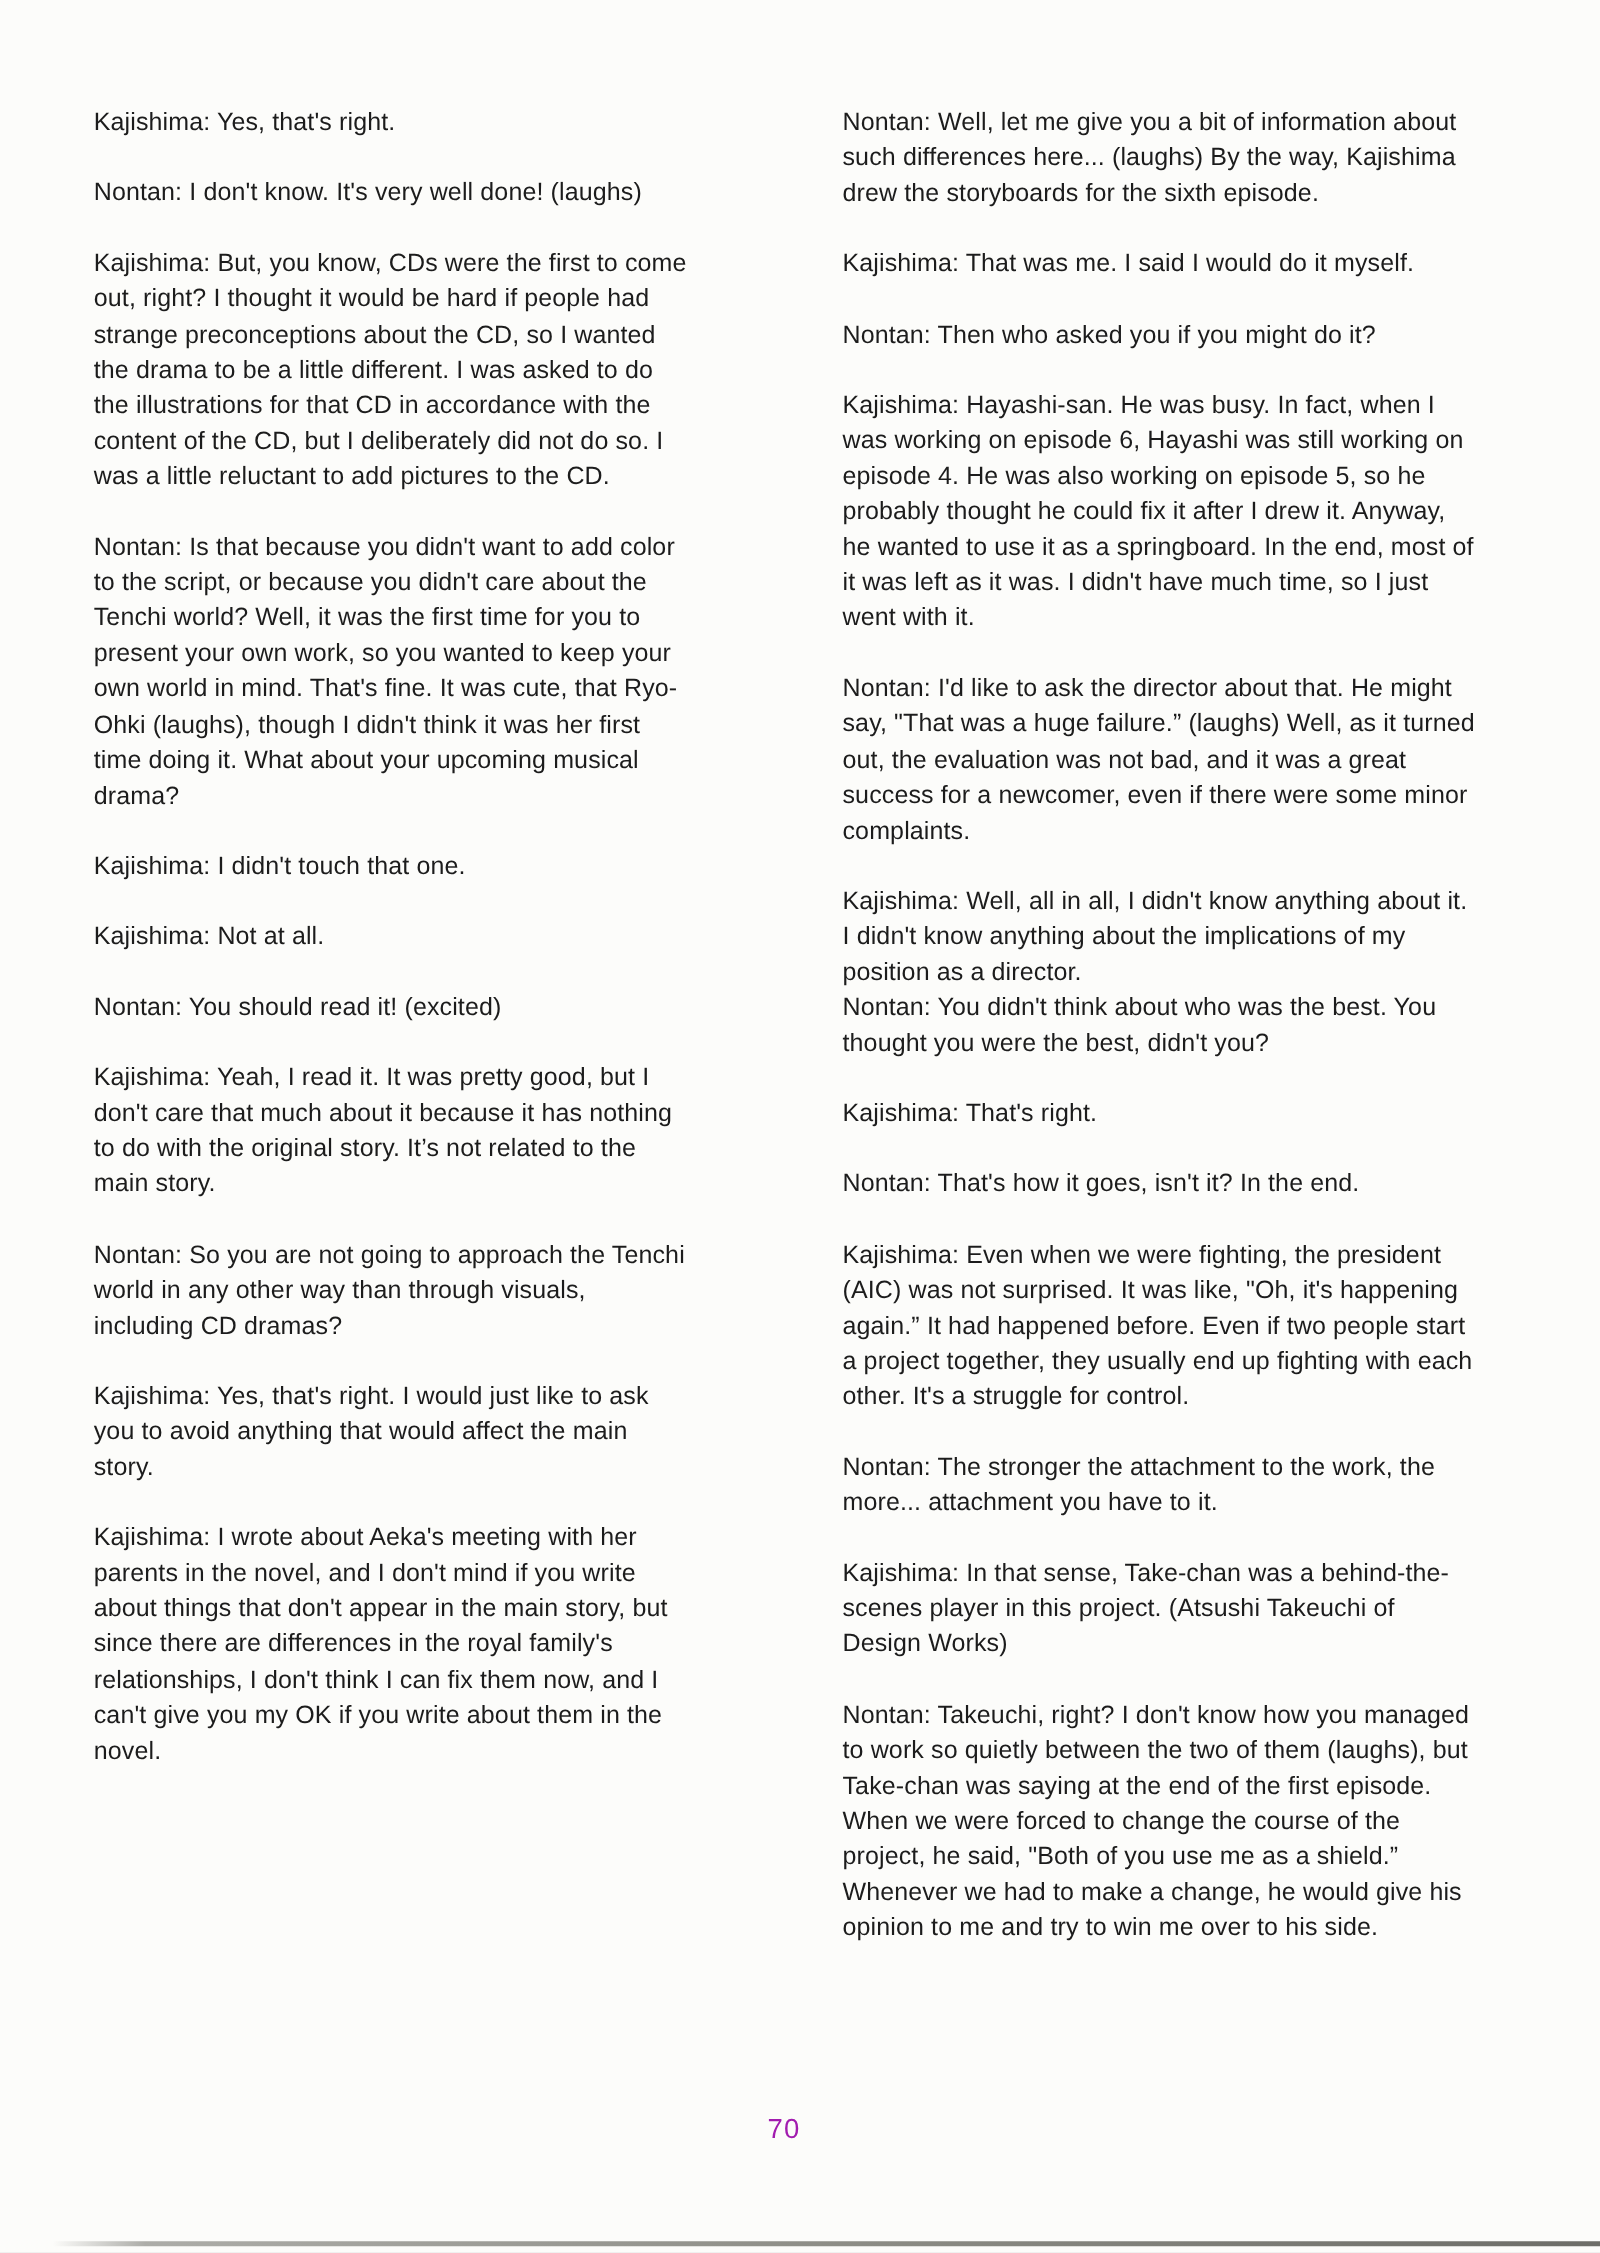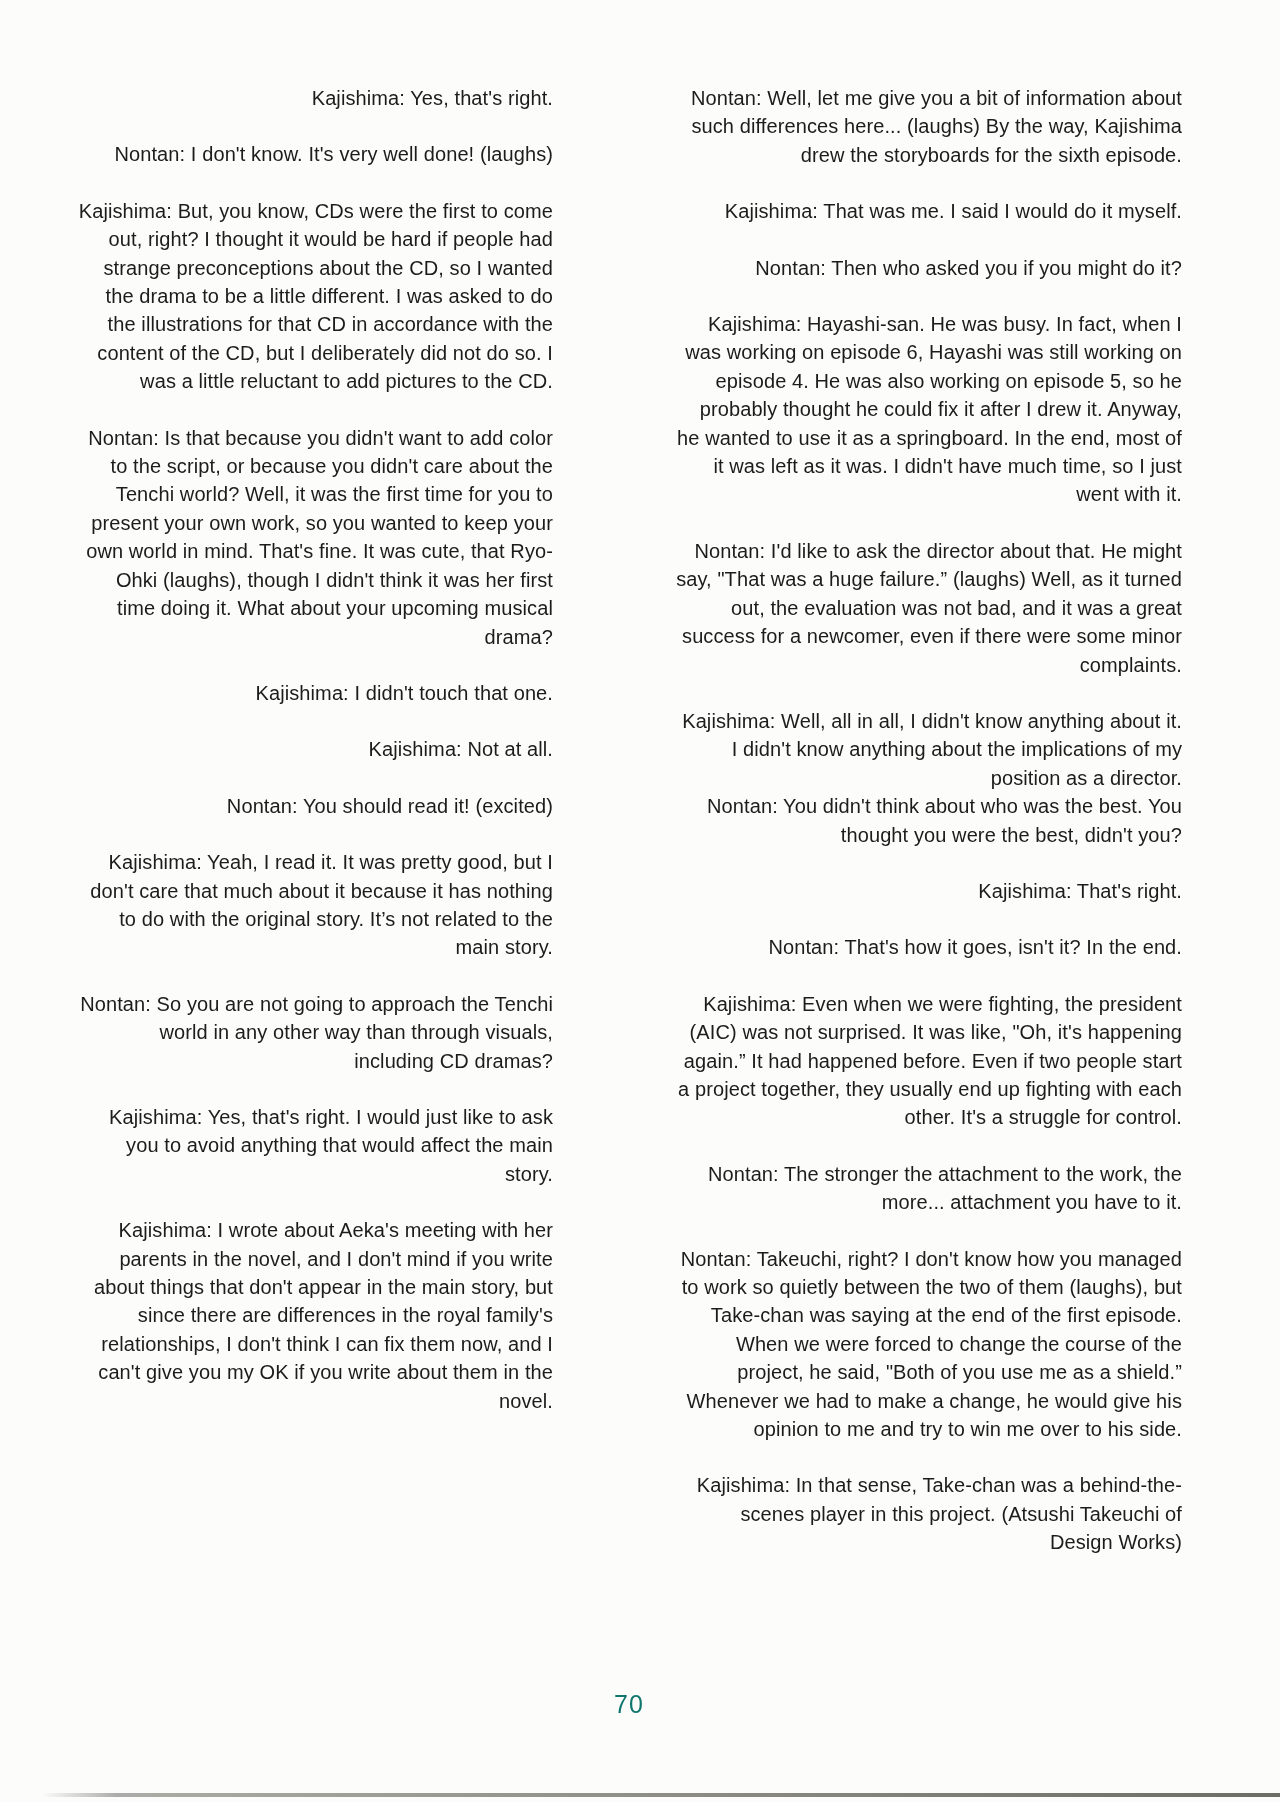--- a/index.html
+++ b/index.html
@@ -17,32 +17,32 @@
     font-family: "Liberation Sans", "DejaVu Sans", sans-serif;
     color: #1c1c1c;
   }
   .column {
     position: absolute;
     top: 84px;
     font-size: 20px;
     line-height: 28.4px;
     letter-spacing: 0.1px;
     color: #1c1c1c;
-    text-align: right;
+    text-align: left;
   }
   .column-left  { left: 75px;  width: 478px; }
   .column-right { left: 674px; width: 508px; }
   .column p { margin: 0 0 28px 0; }
   .page-number {
     position: absolute;
     left: 614px;
     top: 1690px;
-    font-size: 25px;
+    font-size: 22px;
     letter-spacing: 1px;
-    color: #0f766e;
+    color: #a21caf;
     font-weight: 400;
   }
   .scan-edge-line {
     position: absolute;
     left: 42px;
     top: 1793px;
     width: 1238px;
     height: 4px;
     background: linear-gradient(to right,
       rgba(150,150,143,0.0) 0%,
@@ -74,21 +74,21 @@
       <p>Nontan: Well, let me give you a bit of information about such differences here... (laughs) By the way, Kajishima drew the storyboards for the sixth episode.</p>
       <p>Kajishima: That was me. I said I would do it myself.</p>
       <p>Nontan: Then who asked you if you might do it?</p>
       <p>Kajishima: Hayashi-san. He was busy. In fact, when I was working on episode 6, Hayashi was still working on episode 4. He was also working on episode 5, so he probably thought he could fix it after I drew it. Anyway, he wanted to use it as a springboard. In the end, most of it was left as it was. I didn't have much time, so I just went with it.</p>
       <p>Nontan: I'd like to ask the director about that. He might say, "That was a huge failure.” (laughs) Well, as it turned out, the evaluation was not bad, and it was a great success for a newcomer, even if there were some minor complaints.</p>
       <p>Kajishima: Well, all in all, I didn't know anything about it. I didn't know anything about the implications of my position as a director.<br>Nontan: You didn't think about who was the best. You thought you were the best, didn't you?</p>
       <p>Kajishima: That's right.</p>
       <p>Nontan: That's how it goes, isn't it? In the end.</p>
       <p>Kajishima: Even when we were fighting, the president (AIC) was not surprised. It was like, "Oh, it's happening again.” It had happened before. Even if two people start a project together, they usually end up fighting with each other. It's a struggle for control.</p>
       <p>Nontan: The stronger the attachment to the work, the more... attachment you have to it.</p>
+      <p>Kajishima: In that sense, Take-chan was a behind-the-scenes player in this project. (Atsushi Takeuchi of Design Works)</p>
       <p>Nontan: Takeuchi, right? I don't know how you managed to work so quietly between the two of them (laughs), but Take-chan was saying at the end of the first episode. When we were forced to change the course of the project, he said, "Both of you use me as a shield.” Whenever we had to make a change, he would give his opinion to me and try to win me over to his side.</p>
-      <p>Kajishima: In that sense, Take-chan was a behind-the-scenes player in this project. (Atsushi Takeuchi of Design Works)</p>
     </div>
 
   <div class="page-number">70</div>
 
   <div class="scan-edge-line"></div>
 
 </div>
 
 </body></html>

